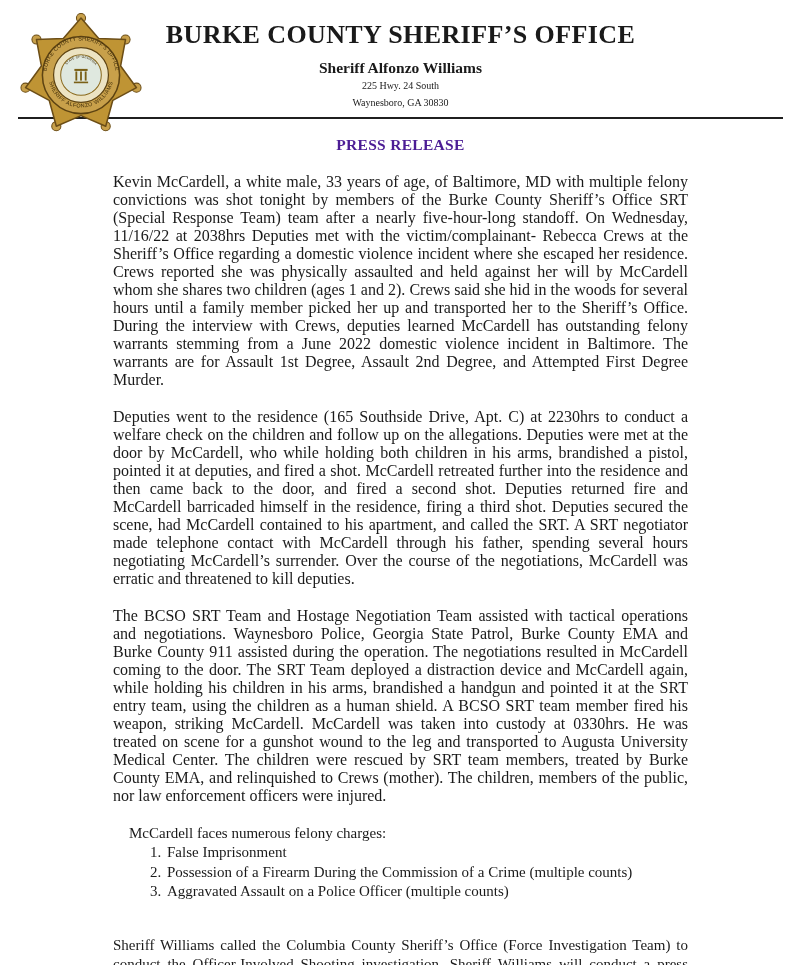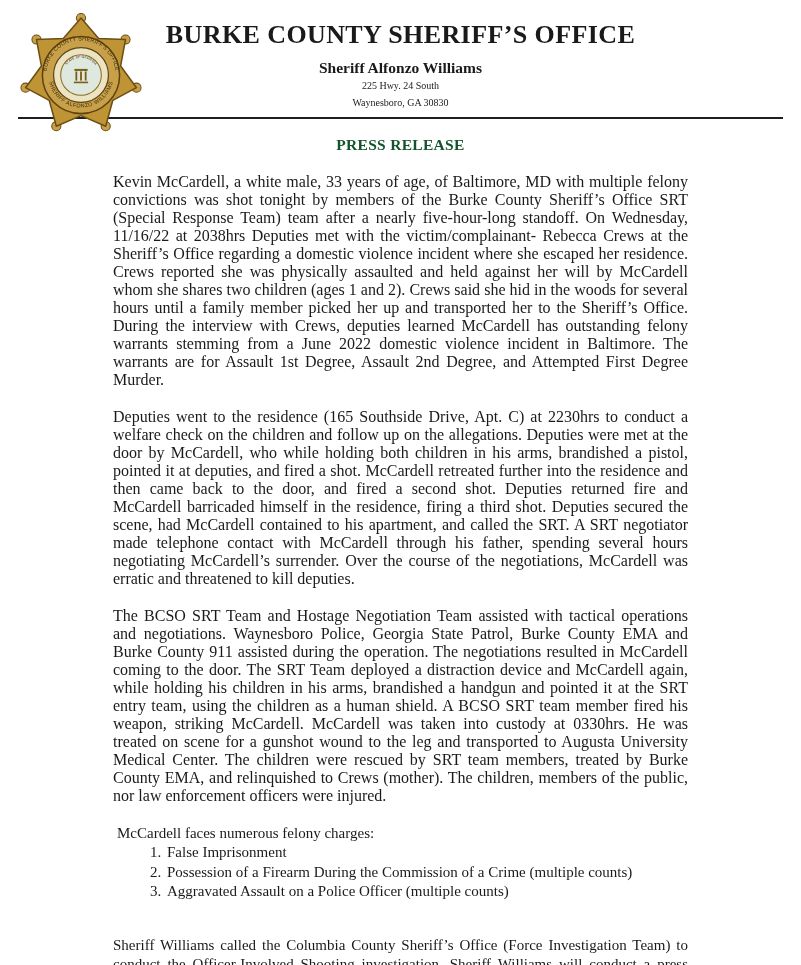--- a/index.html
+++ b/index.html
@@ -64,21 +64,21 @@
   }
   .body-par {
     text-align: justify;
     font-size: 16px;
     line-height: 18px;
     margin: 19px 0;
   }
   .charges-intro {
     font-size: 15px;
     line-height: 19.3px;
-    margin: 19px 0 0 4px;
+    margin: 19px 0 0 16px;
   }
   .charges-list {
     margin: 0 0 35px 0;
     padding-left: 52px;
     font-size: 15px;
     line-height: 19.3px;
   }
   .charges-list li {
     padding-left: 2px;
   }
@@ -142,21 +142,21 @@
 
   <div class="header-text">
     <h1 class="office-title">BURKE COUNTY SHERIFF’S OFFICE</h1>
     <div class="sheriff-name">Sheriff Alfonzo Williams</div>
     <div class="addr-line">225 Hwy. 24 South</div>
     <div class="addr-line">Waynesboro, GA 30830</div>
   </div>
 
   <hr class="header-rule">
 
-  <div class="press-heading" style="color:#14532d">PRESS RELEASE</div>
+  <div class="press-heading" style="color:#4c1d95">PRESS RELEASE</div>
 
   <div class="content">
 
     <p class="body-par">Kevin McCardell, a white male, 33 years of age, of Baltimore, MD with multiple felony convictions was shot tonight by members of the Burke County Sheriff’s Office SRT (Special Response Team) team after a nearly five-hour-long standoff.  On Wednesday, 11/16/22 at 2038hrs Deputies met with the victim/complainant-  Rebecca Crews at the Sheriff’s Office regarding a domestic violence incident where she escaped her residence.  Crews reported she was physically assaulted and held against her will by McCardell whom she shares two children (ages 1 and 2).  Crews said she hid in the woods for several hours until a family member picked her up and transported her to the Sheriff’s Office.  During the interview with Crews, deputies learned McCardell has outstanding felony warrants stemming from a June 2022 domestic violence incident in Baltimore.  The warrants are for Assault 1st Degree, Assault 2nd Degree, and Attempted First Degree Murder.</p>
     <p class="body-par">Deputies went to the residence (165 Southside Drive, Apt. C)  at 2230hrs to conduct a welfare check on the children and follow up on the allegations.  Deputies were met at the door by McCardell, who while holding both children in his arms, brandished a pistol, pointed it at deputies, and fired a shot. McCardell retreated further into the residence and then came back to the door, and fired a second shot. Deputies returned fire and McCardell barricaded himself in the residence, firing a third shot.  Deputies secured the scene, had McCardell contained to his apartment, and called the SRT.   A SRT negotiator made telephone contact with McCardell through his father, spending several hours negotiating McCardell’s surrender.  Over the course of the negotiations, McCardell was erratic and threatened to kill deputies.</p>
     <p class="body-par">The BCSO SRT Team and Hostage Negotiation Team assisted with tactical operations and negotiations.  Waynesboro Police, Georgia State Patrol, Burke County EMA and Burke County 911 assisted during the operation.  The negotiations resulted in McCardell coming to the door.  The SRT Team deployed a distraction device and McCardell again, while holding his children in his arms, brandished a handgun and pointed it at the SRT entry team, using the children as a human shield.  A BCSO SRT team member fired his weapon, striking McCardell.  McCardell was taken into custody at 0330hrs.  He was treated on scene for a gunshot wound to the leg and transported to Augusta University Medical Center. The children were rescued by SRT team members, treated by Burke County EMA, and relinquished to Crews (mother).  The children, members of the public, nor law enforcement officers were injured.</p>
 
     <p class="charges-intro">McCardell faces numerous felony charges:</p>
     <ol class="charges-list">
       <li>False Imprisonment</li>

